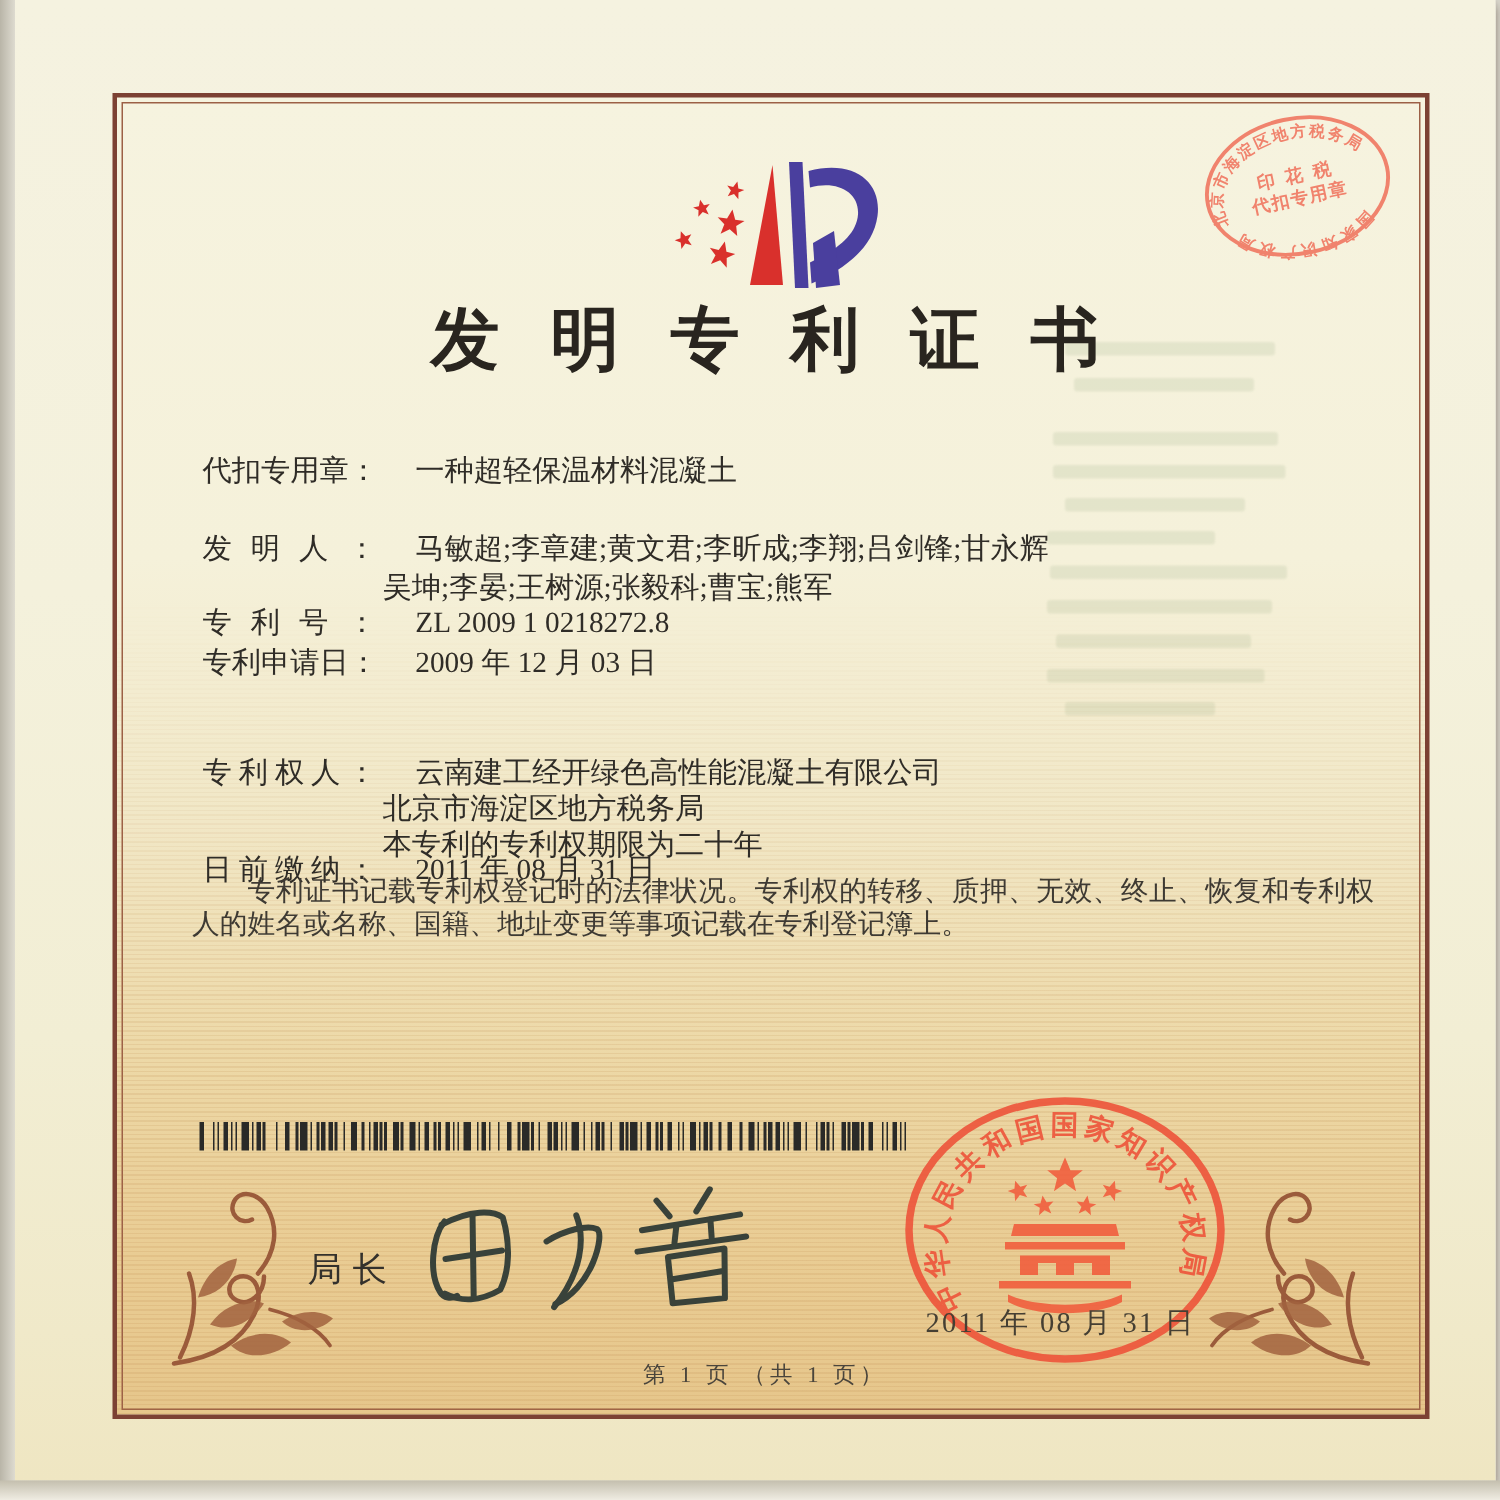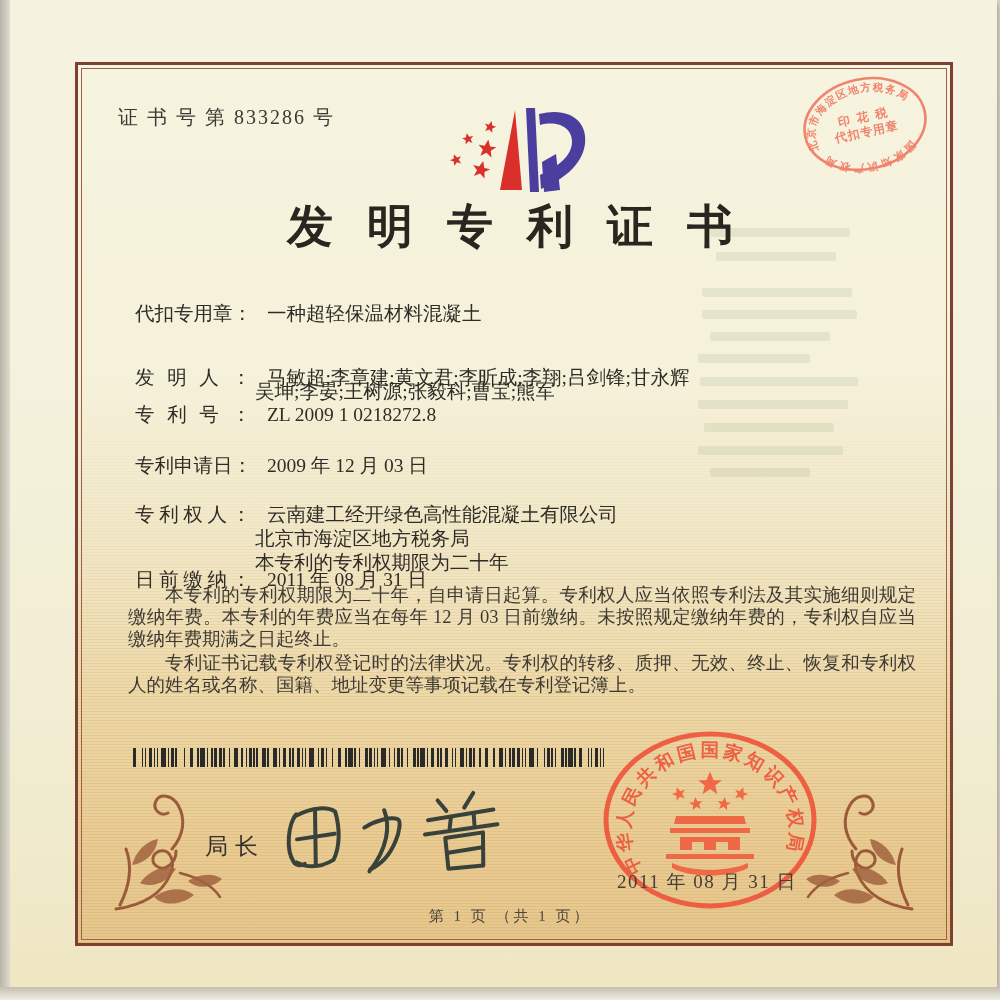--- a/index.html
+++ b/index.html
@@ -43,24 +43,24 @@
   }
   .logo{position:absolute;left:428px;top:104px;}
   .title{
     position:absolute;left:0;top:196px;width:1000px;text-align:center;
     font-size:46px;font-weight:bold;color:#29251f;
     letter-spacing:34px;text-indent:34px;
   }
   .fields{position:absolute;left:118px;top:0;width:800px;font-size:19.5px;color:#2f2c27;}
   .frow{position:absolute;left:7px;white-space:nowrap;}
   .flabel{display:inline-block;width:116px;text-align:justify;text-align-last:justify;}
-  .fval{margin-left:11px;font-family:Liberation Serif, serif;}
+  .fval{margin-left:21px;font-family:Liberation Serif, serif;}
   .fcont{position:absolute;left:127px;white-space:nowrap;}
-  .row-name{top:300px;} .row-inv{top:364px;} .cont-inv2{top:378px;}
-  .row-pno{top:401px;} .row-fdate{top:452px;}
+  .row-name{top:300px;} .row-inv{top:352px;} .cont-inv2{top:378px;}
+  .row-pno{top:401px;} .row-fdate{top:428px;}
   .row-pat{top:501px;} .cont-pat2{top:525px;} .cont-pat3{top:549px;}
   .row-grant{top:566px;}
 
   .body-text{
     position:absolute;left:118px;top:584px;width:788px;
     font-size:18.5px;line-height:22px;color:#3e3a33;
     text-align:justify;
   }
   .body-text p{margin:0 0 2px 0;text-indent:2em;}
 
@@ -130,21 +130,20 @@
   <div class="bleed" style="left:692px;top:288px;width:150px;height:9px"></div>
   <div class="bleed" style="left:692px;top:310px;width:155px;height:9px"></div>
   <div class="bleed" style="left:700px;top:332px;width:120px;height:9px"></div>
   <div class="bleed" style="left:688px;top:354px;width:112px;height:9px"></div>
   <div class="bleed" style="left:690px;top:377px;width:158px;height:9px"></div>
   <div class="bleed" style="left:688px;top:400px;width:150px;height:9px"></div>
   <div class="bleed" style="left:694px;top:423px;width:130px;height:9px"></div>
   <div class="bleed" style="left:688px;top:446px;width:145px;height:9px"></div>
   <div class="bleed" style="left:700px;top:468px;width:100px;height:9px"></div>
 
-  <div class="cert-no">证 书 号 第 833286 号</div>
 
   <svg class="logo" width="150" height="102" viewBox="0 0 150 102">
     <defs>
       <path id="star" d="M0,-10 L2.9,-3.1 L9.5,-3.1 L4.2,1.2 L5.9,8.1 L0,4 L-5.9,8.1 L-4.2,1.2 L-9.5,-3.1 L-2.9,-3.1 Z"></path>
     </defs>
     <g fill="#d9302c">
       <use href="#star" transform="translate(52,23) scale(.62) rotate(15)"></use>
       <use href="#star" transform="translate(30,35) scale(.60) rotate(-12)"></use>
       <use href="#star" transform="translate(49,45) scale(.95) rotate(8)"></use>
       <use href="#star" transform="translate(18,56) scale(.62) rotate(-20)"></use>
@@ -184,21 +183,20 @@
     </div>
     <div class="fcont cont-pat2">北京市海淀区地方税务局</div>
     <div class="fcont cont-pat3">本专利的专利权期限为二十年</div>
     <div class="frow row-grant">
       <span class="flabel">日前缴纳：</span>
       <span class="fval">2011 年 08 月 31 日</span>
     </div>
   </div>
 
   <div class="body-text">
-    <p>本专利的专利权期限为二十年，自申请日起算。专利权人应当依照专利法及其实施细则规定缴纳年费。本专利的年费应当在每年 12 月 03 日前缴纳。未按照规定缴纳年费的，专利权自应当缴纳年费期满之日起终止。</p>
     <p>专利证书记载专利权登记时的法律状况。专利权的转移、质押、无效、终止、恢复和专利权人的姓名或名称、国籍、地址变更等事项记载在专利登记簿上。</p>
   </div>
 
   <div class="barcode" id="barcode">
       <div class="bar" style="left: 0px; width: 3.1px;"></div>
       <div class="bar" style="left: 8.6px; width: 1.55px;"></div>
       <div class="bar" style="left: 11.65px; width: 1.55px;"></div>
       <div class="bar" style="left: 16.2px; width: 3.1px;"></div>
       <div class="bar" style="left: 20.8px; width: 1.55px;"></div>
       <div class="bar" style="left: 23.85px; width: 1.55px;"></div>

